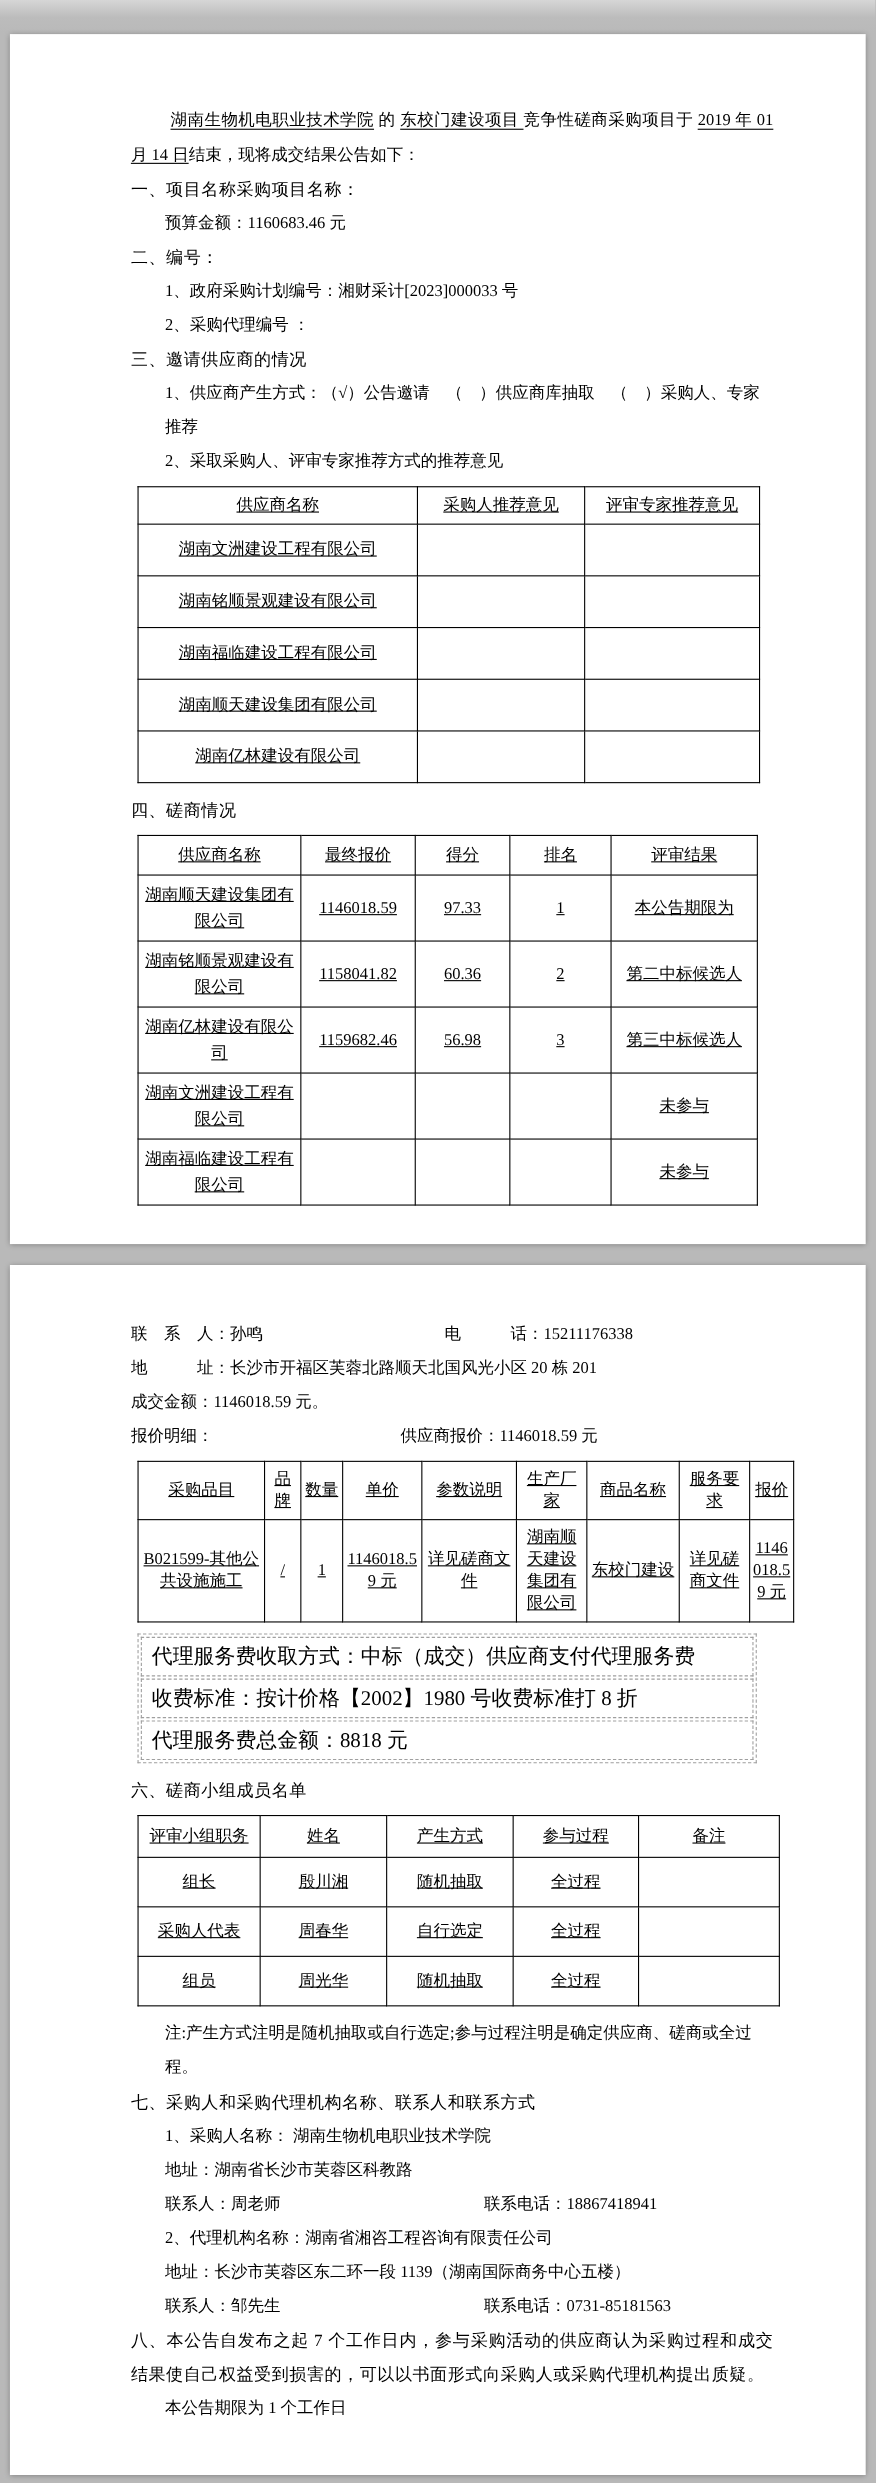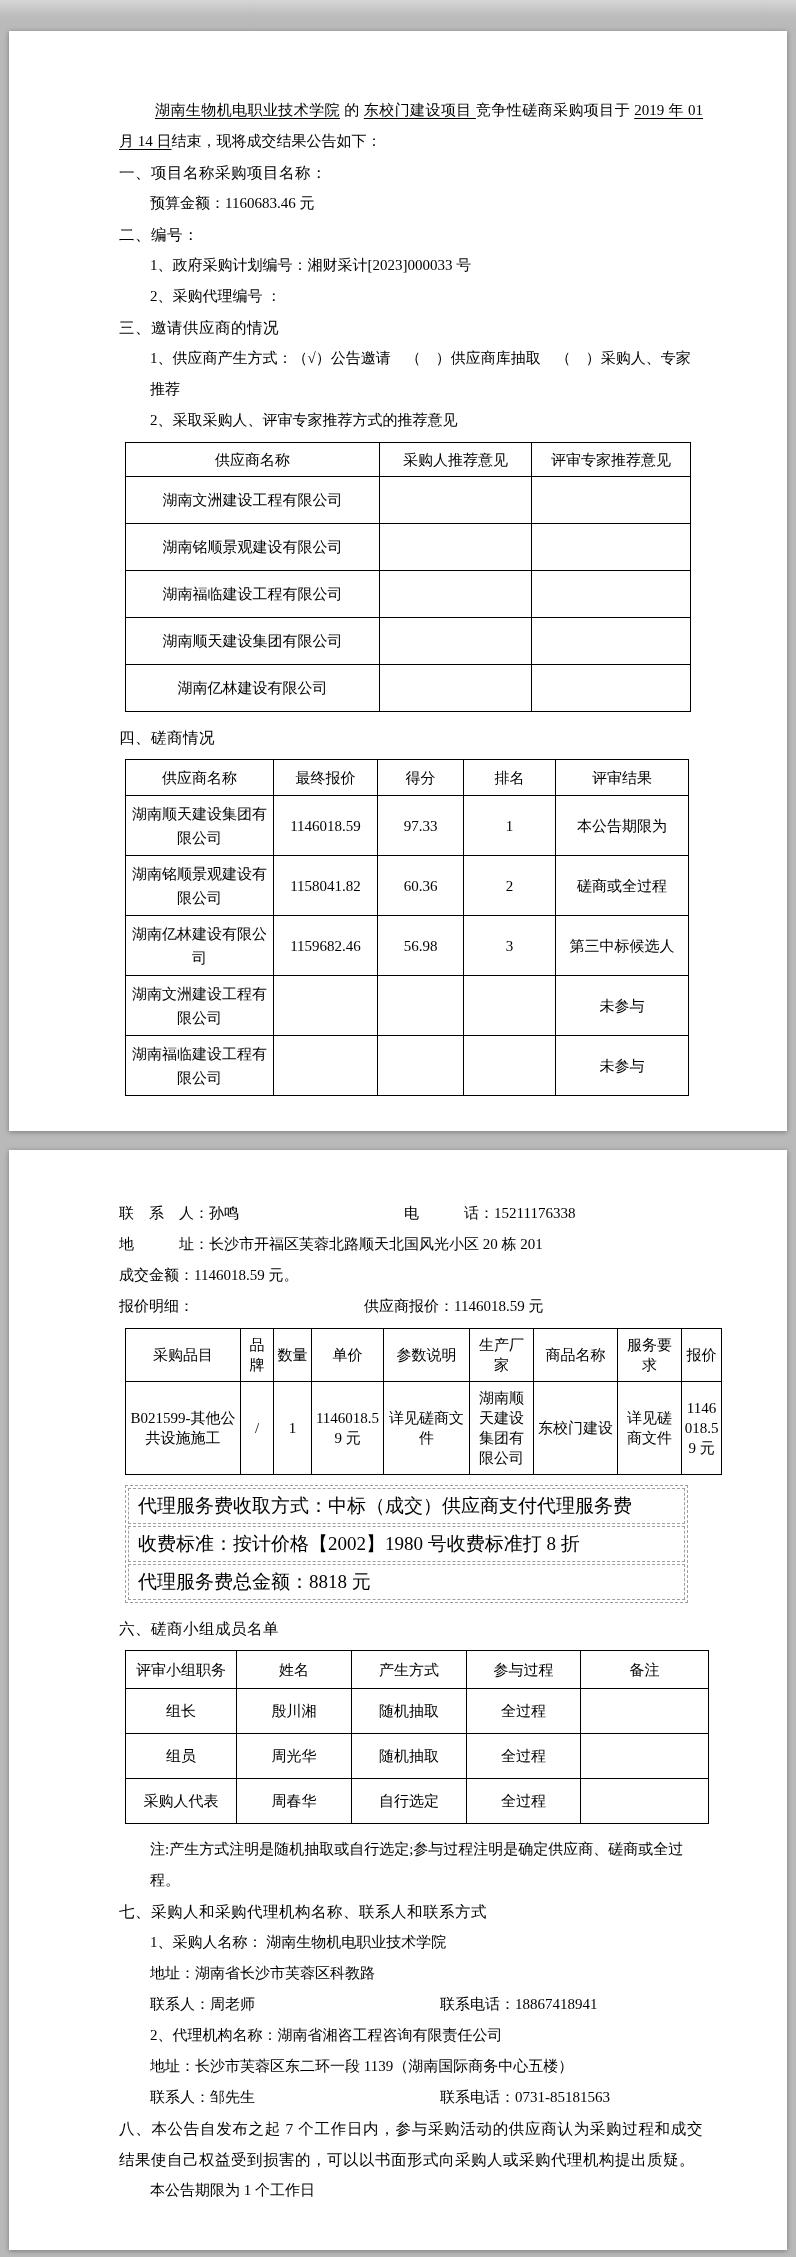--- a/index.html
+++ b/index.html
@@ -35,20 +35,21 @@
   .pair-label { display: inline-block; }
   .w285 { width: 285px; }
   .w245 { width: 245px; }
   .w290 { width: 290px; }
 
   table {
     border-collapse: collapse;
     table-layout: fixed;
     margin: 6px 0 10px 6px;
     font-size: 15px;
+    text-decoration: underline;
   }
   th, td {
     border: 1px solid #000;
     font-weight: normal;
     text-align: center;
     vertical-align: middle;
     padding: 2px 3px;
     line-height: 24px;
   }
   .t1 { width: 565px; }
@@ -164,21 +165,21 @@
           <td>1146018.59</td>
           <td>97.33</td>
           <td>1</td>
           <td>本公告期限为</td>
         </tr>
         <tr>
           <td>湖南铭顺景观建设有限公司</td>
           <td>1158041.82</td>
           <td>60.36</td>
           <td>2</td>
-          <td>磋商或全过程</td>
+          <td>第二中标候选人</td>
         </tr>
         <tr>
           <td>湖南亿林建设有限公司</td>
           <td>1159682.46</td>
           <td>56.98</td>
           <td>3</td>
           <td>第三中标候选人</td>
         </tr>
         <tr>
           <td>湖南文洲建设工程有限公司</td>
@@ -271,30 +272,30 @@
           <th>备注</th>
         </tr>
         <tr>
           <td>组长</td>
           <td>殷川湘</td>
           <td>随机抽取</td>
           <td>全过程</td>
           <td></td>
         </tr>
         <tr>
+          <td>采购人代表</td>
+          <td>周春华</td>
+          <td>自行选定</td>
+          <td>全过程</td>
+          <td></td>
+        </tr>
+        <tr>
           <td>组员</td>
           <td>周光华</td>
           <td>随机抽取</td>
-          <td>全过程</td>
-          <td></td>
-        </tr>
-        <tr>
-          <td>采购人代表</td>
-          <td>周春华</td>
-          <td>自行选定</td>
           <td>全过程</td>
           <td></td>
         </tr>
       </tbody>
         </table>
 
       <p class="indent">注:产生方式注明是随机抽取或自行选定;参与过程注明是确定供应商、磋商或全过程。</p>
 
       <p class="h">七、采购人和采购代理机构名称、联系人和联系方式</p>
       <p class="indent">1、采购人名称： 湖南生物机电职业技术学院</p>

